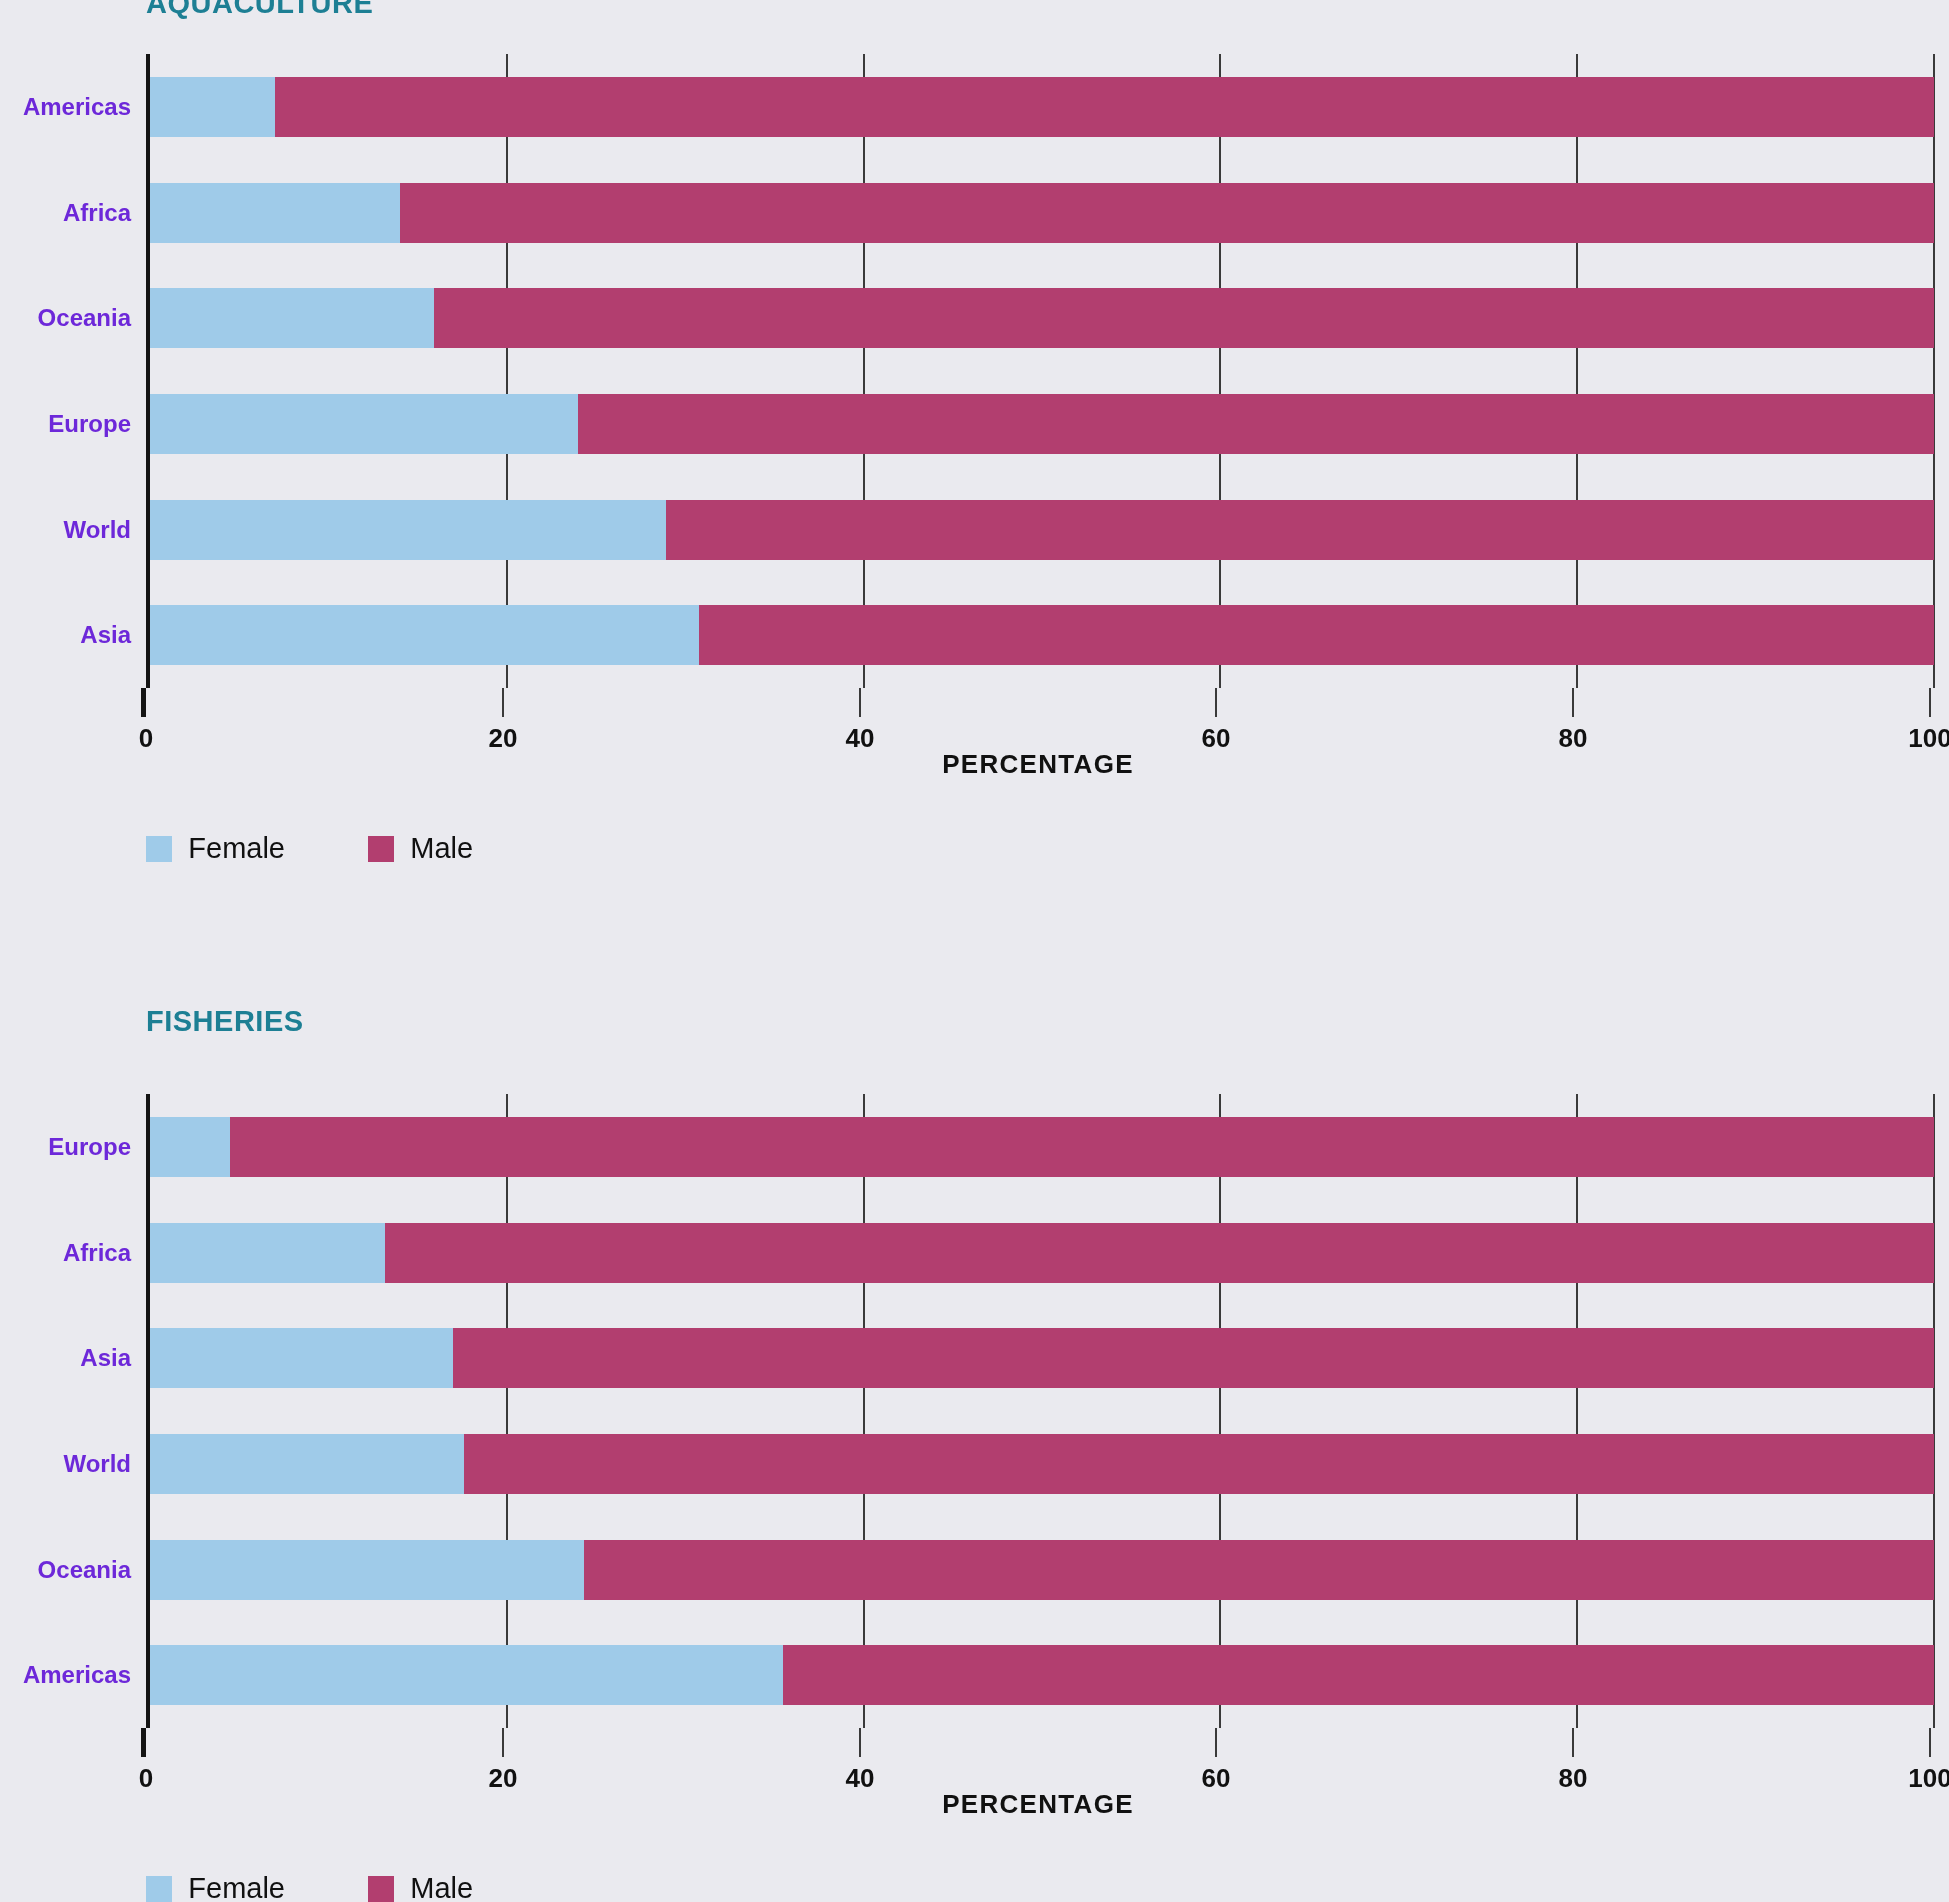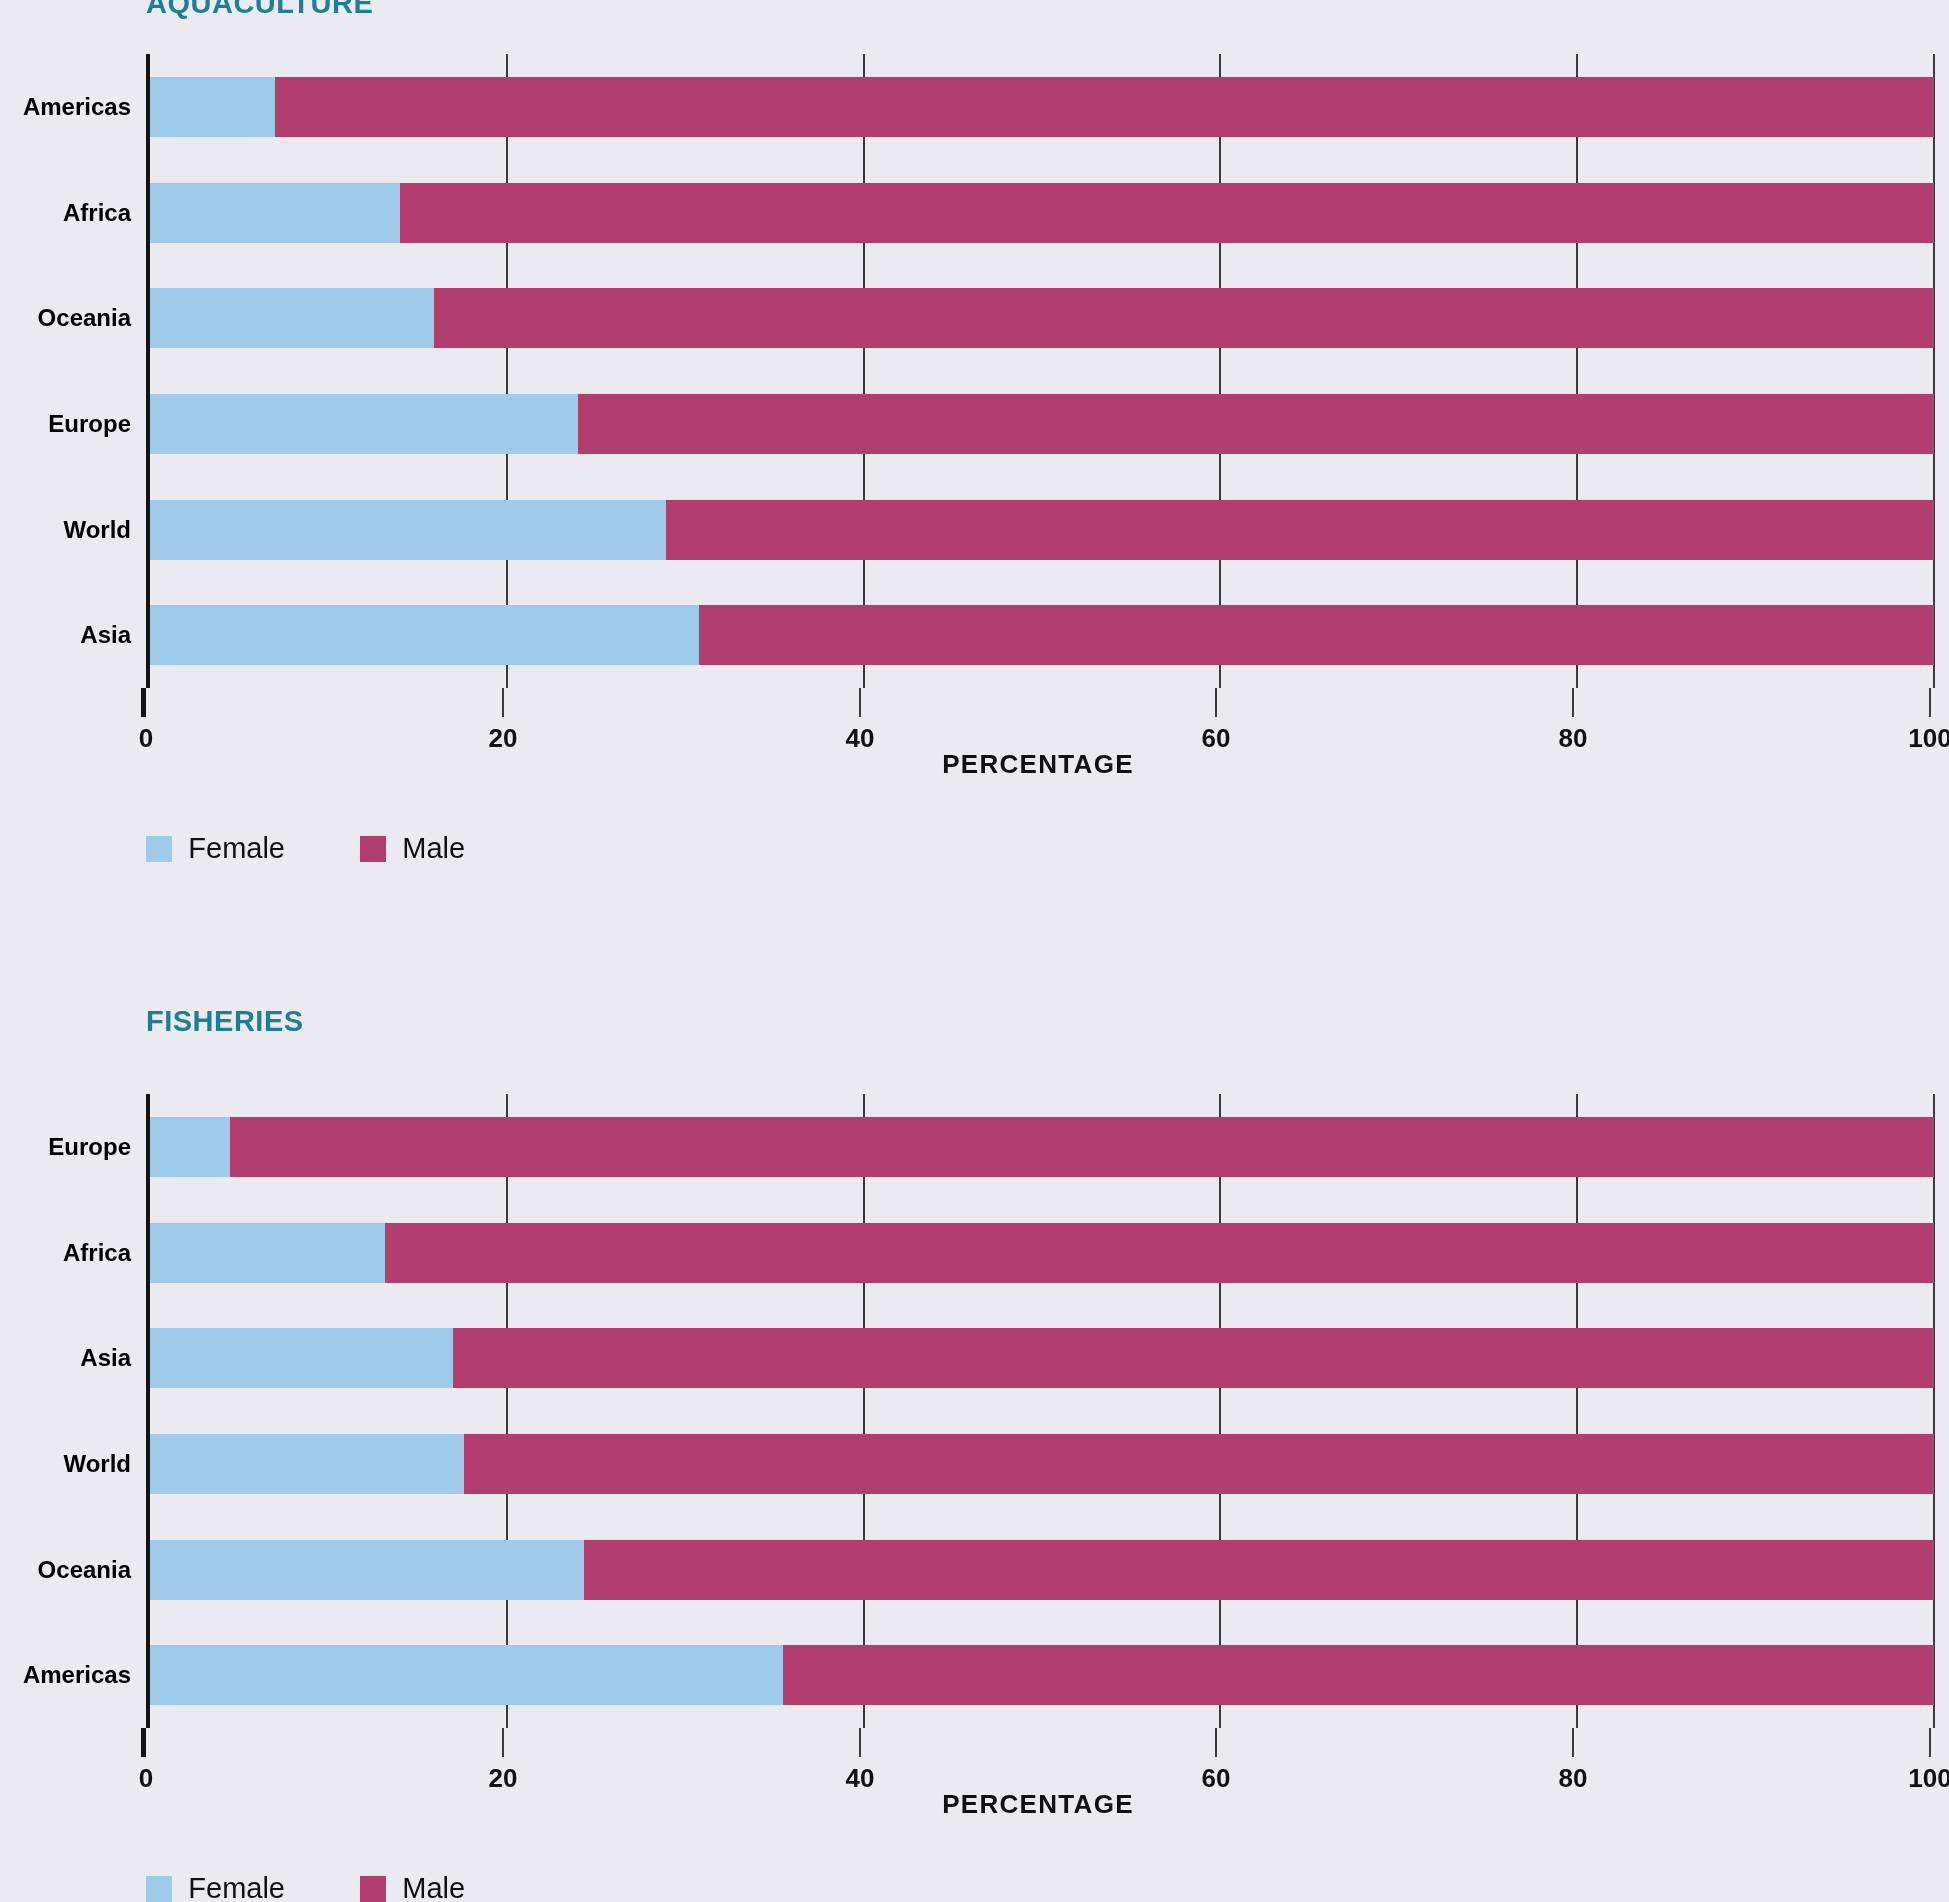--- a/index.html
+++ b/index.html
@@ -51,21 +51,21 @@
     height:60px;
   }
   .bar-f{position:absolute;left:0;top:0;bottom:0;background:#9fcbe9;}
   .bar-m{position:absolute;top:0;bottom:0;right:0;background:#b23e6f;}
   .cat-wrap{
     position:absolute;
     left:-146px;width:127px;
     text-align:right;
     font-size:24px;
     font-weight:bold;
-    color:#000000;
+    color:#6d28d9;
     line-height:60px;
     white-space:nowrap;
   }
 
   
   .axis{
     position:absolute;
     left:146px;width:1784px;
   }
   #axis-aqua{top:688px;}
@@ -91,21 +91,21 @@
   }
   #axistitle-aqua{top:749px;}
   #axistitle-fish{top:803px;}
 
   
   .legend{
     position:absolute;
     left:146px;
     display:flex;
     align-items:flex-start;
-    gap:0;
+    gap:8px;
   }
   #legend-aqua{top:832px;}
   #legend-fish{top:886px;}
   .legend-item{display:flex;align-items:center;margin-right:75px;}
   .swatch{width:26px;height:26px;margin-right:16.3px;display:inline-block;}
   .legend-text{font-size:29px;color:#111;}
 </style>
 </head>
 <body>
 

